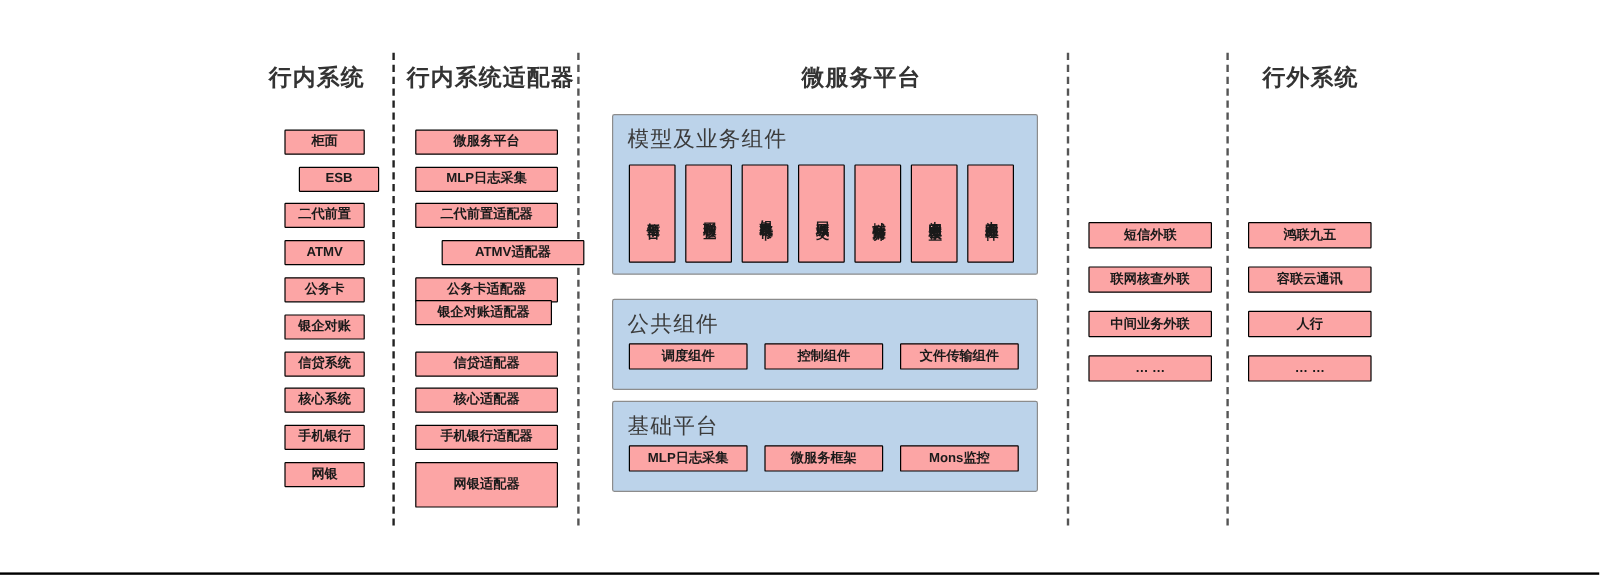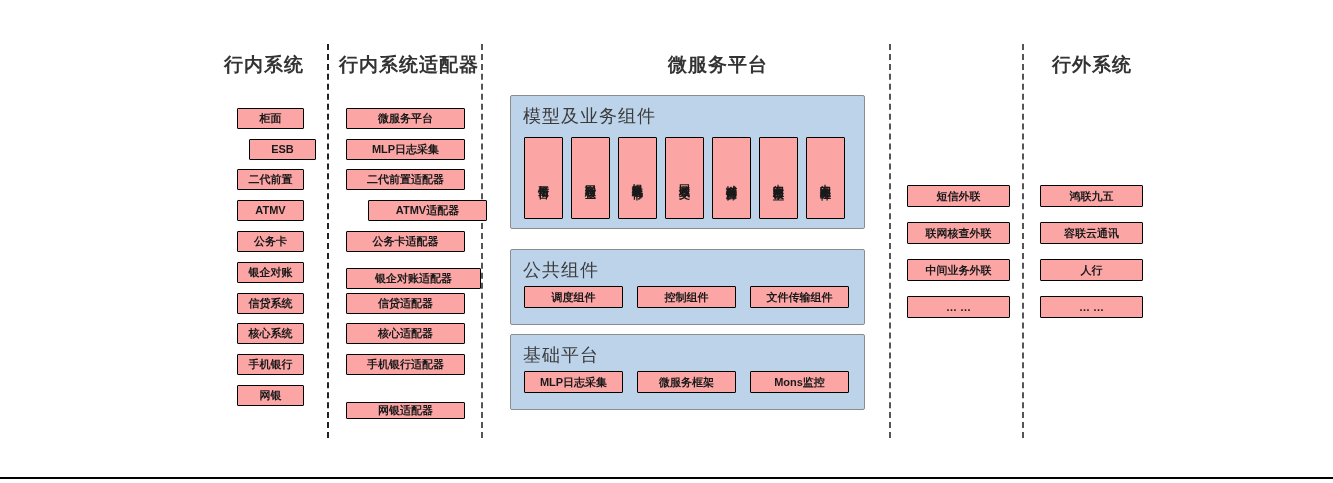--- a/index.html
+++ b/index.html
@@ -116,25 +116,25 @@
   <div class="gbox" style="left:237px; top:293px; width:67px; height:21px;">信贷系统</div>
   <div class="gbox" style="left:237px; top:323px; width:67px; height:21px;">核心系统</div>
   <div class="gbox" style="left:237px; top:354px; width:67px; height:21px;">手机银行</div>
   <div class="gbox" style="left:237px; top:385px; width:67px; height:21px;">网银</div>
 
   <div class="gbox" style="left:346px; top:108px; width:119px; height:21px;">微服务平台</div>
   <div class="gbox" style="left:346px; top:139px; width:119px; height:21px;">MLP日志采集</div>
   <div class="gbox" style="left:346px; top:169px; width:119px; height:21px;">二代前置适配器</div>
   <div class="gbox" style="left:346px; top:200px; width:119px; height:21px;margin-left:22px;">ATMV适配器</div>
   <div class="gbox" style="left:346px; top:231px; width:119px; height:21px;">公务卡适配器</div>
-  <div class="gbox" style="left:346px; top:268px; width:135px; height:21px;">银企对账适配器</div>
+  <div class="gbox" style="left:346px; top:250px; width:114px; height:21px;">银企对账适配器</div>
   <div class="gbox" style="left:346px; top:293px; width:119px; height:21px;">信贷适配器</div>
   <div class="gbox" style="left:346px; top:323px; width:119px; height:21px;">核心适配器</div>
   <div class="gbox" style="left:346px; top:354px; width:119px; height:21px;">手机银行适配器</div>
-  <div class="gbox" style="left:346px; top:385px; width:119px; height:17px;margin-top:17px;">网银适配器</div>
+  <div class="gbox" style="left:346px; top:385px; width:119px; height:38px;">网银适配器</div>
 
   <div class="bpanel" style="left:510px; top:95px; width:355px; height:134px;">
     <div class="bpanel-title">模型及业务组件</div>
   </div>
   <div class="gbox vert" style="left:524px; top:137px; width:39px; height:82px;">短信平台</div>
   <div class="gbox vert" style="left:571px; top:137px; width:39px; height:82px;">联网核查</div>
   <div class="gbox vert" style="left:618px; top:137px; width:39px; height:82px;">银联及银行卡</div>
   <div class="gbox vert" style="left:665px; top:137px; width:39px; height:82px;">同城票交</div>
   <div class="gbox vert" style="left:712px; top:137px; width:39px; height:82px;">城商行清算</div>
   <div class="gbox vert" style="left:759px; top:137px; width:39px; height:82px;">中间业务模型</div>

